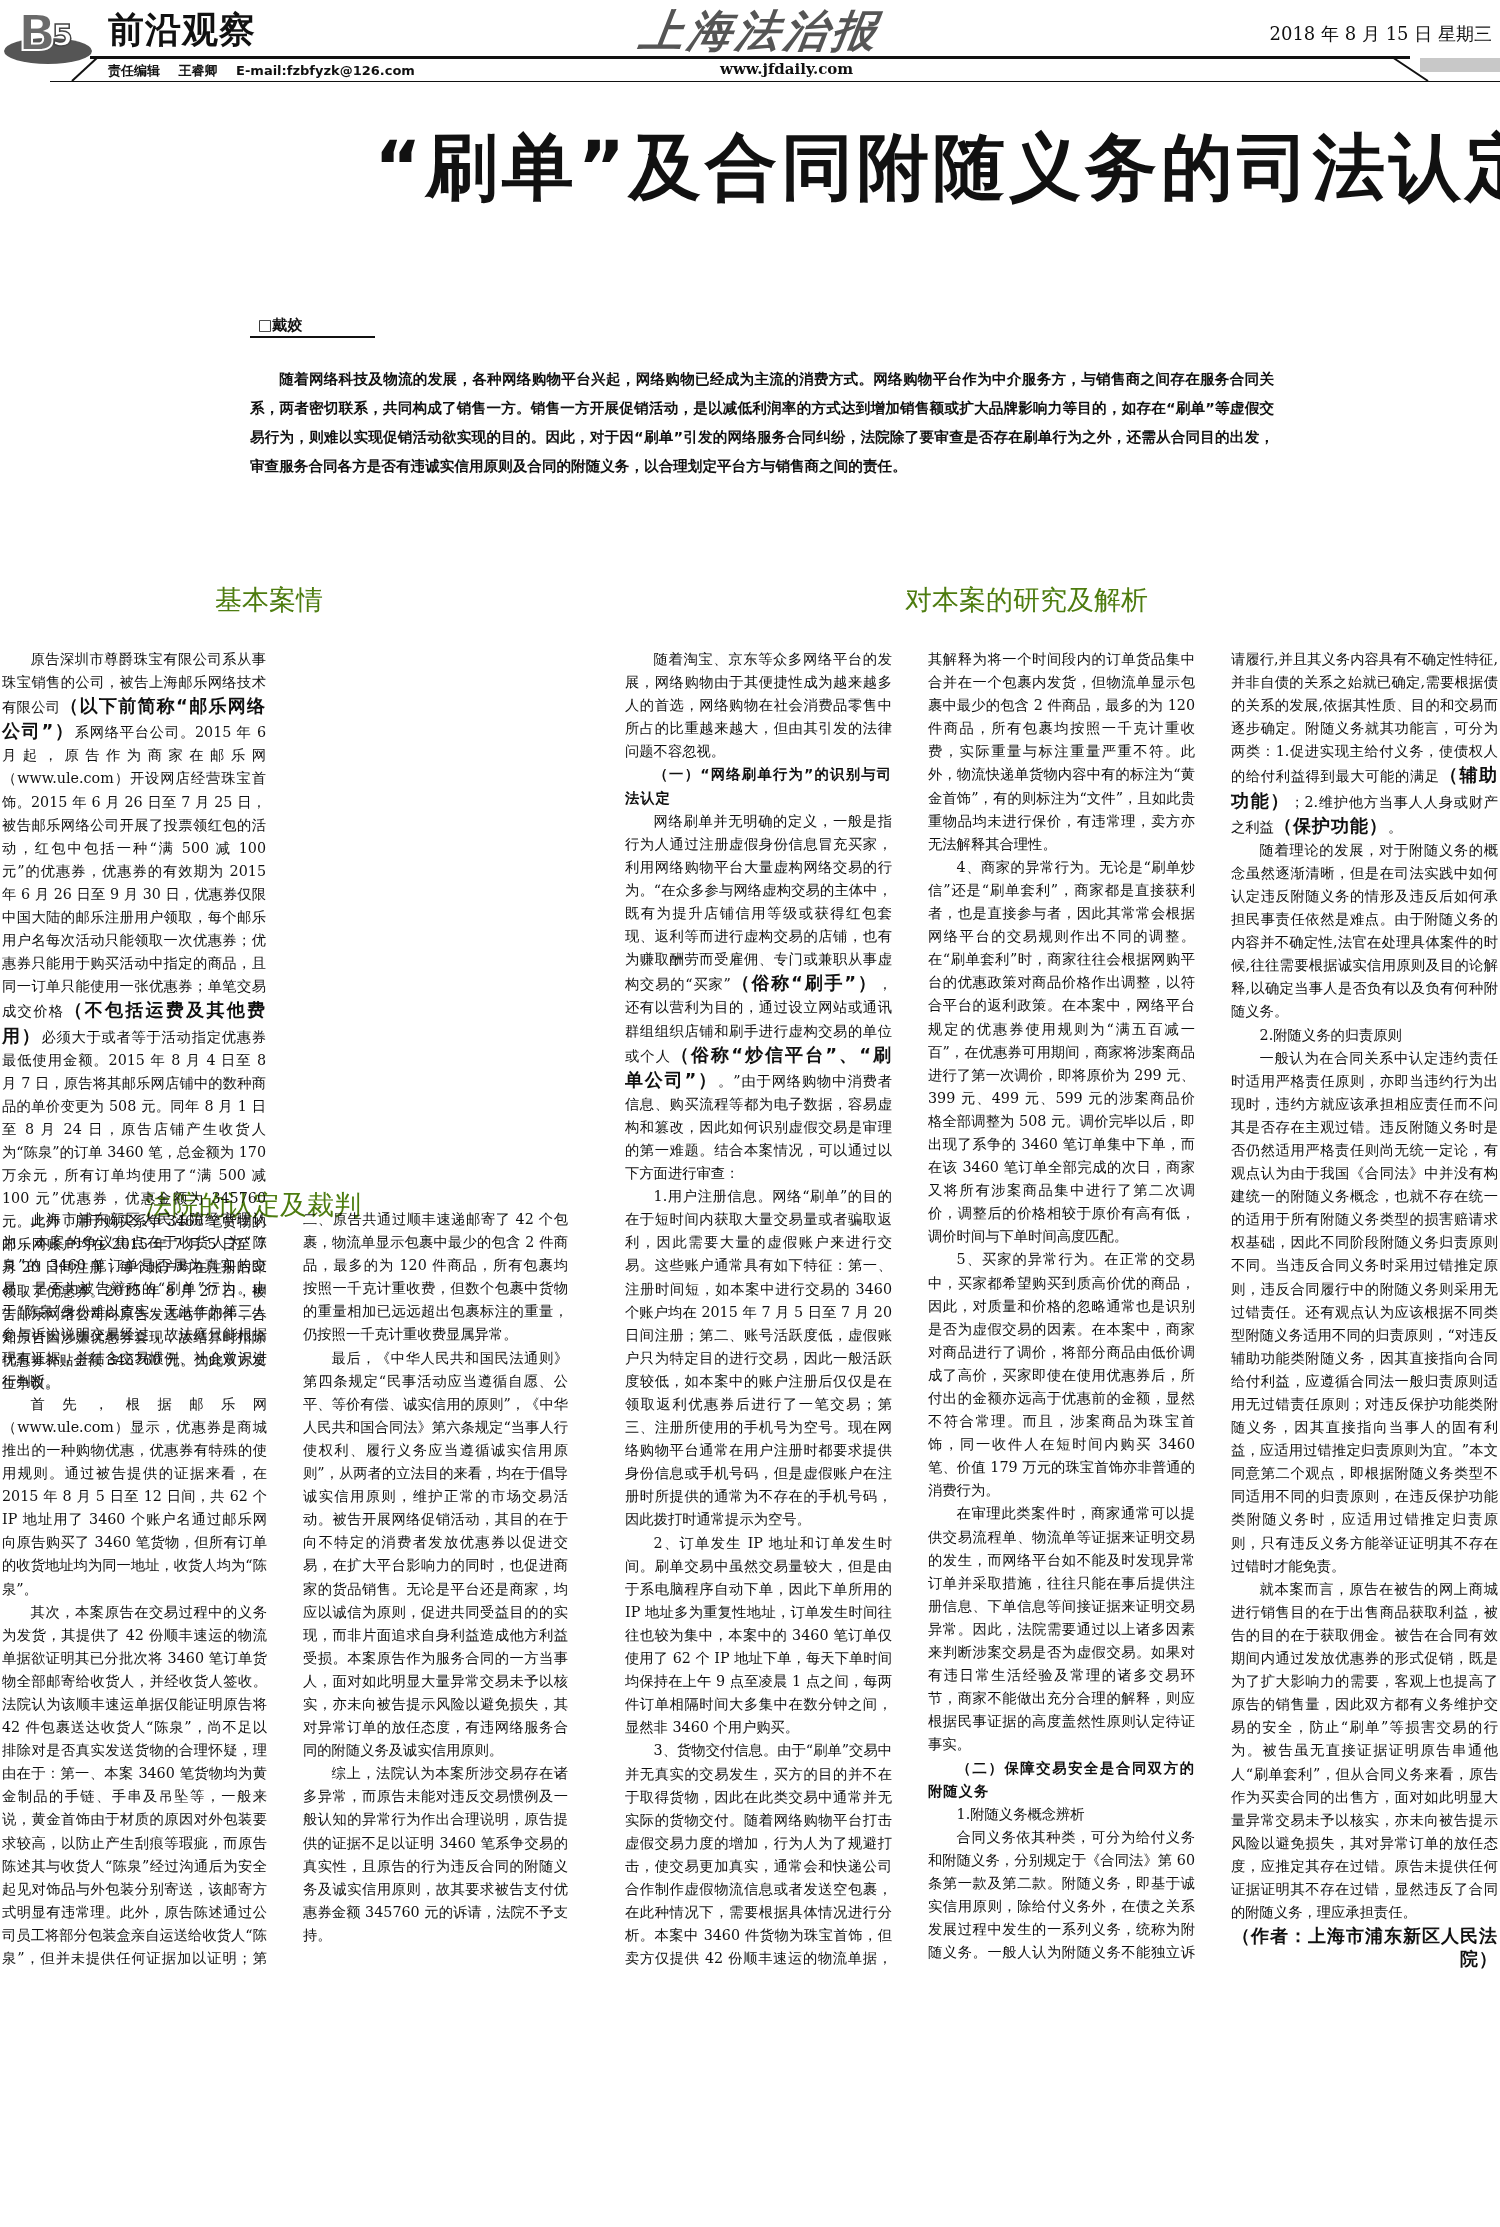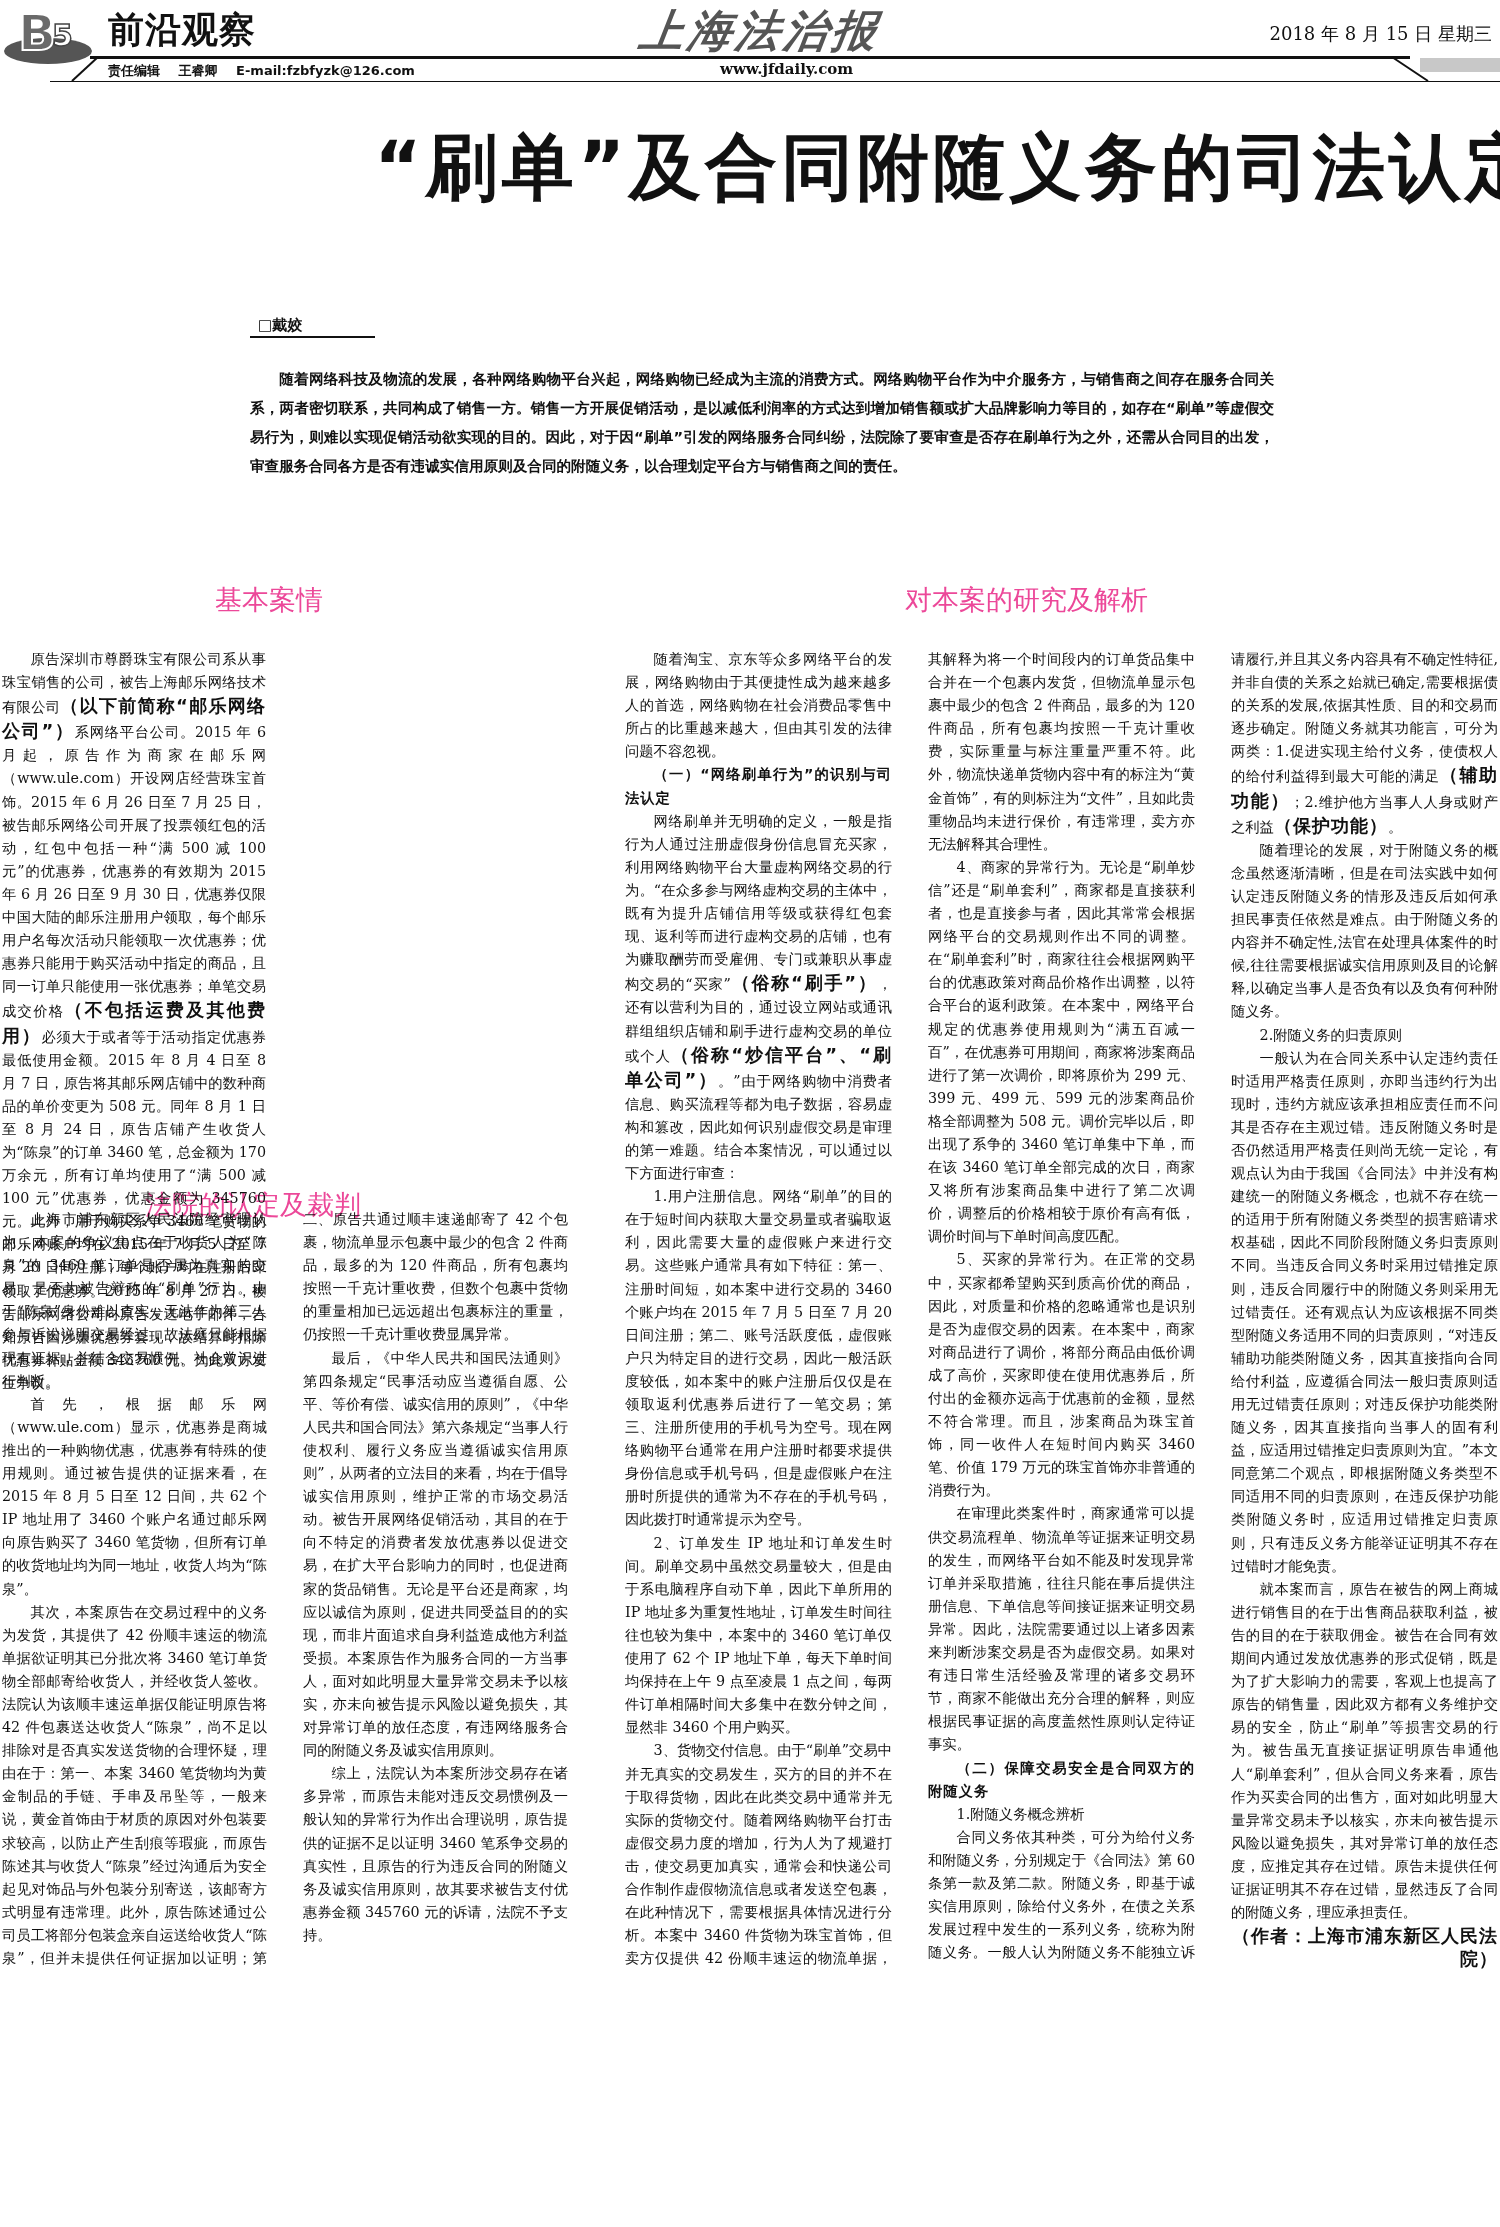--- a/index.html
+++ b/index.html
@@ -22,21 +22,21 @@
   .editor span { margin-right:14px; }
   .site { left:680px; top:60px; font:bold 15px "DejaVu Serif", serif;margin-left:40px; }
   .bottom-rule { left:50px; top:81px; width:1450px; border-top:1.5px solid #111; }
 
   
   .headline { left:0; top:120px; width:1500px; text-align:right; font:bold 72px "DejaVu Sans", sans-serif; letter-spacing:4px; color:#111;margin-left:41px; }
   .byline { left:250px; top:316px; font:bold 15px "DejaVu Sans", sans-serif;margin-left:8px; }
   .byline-rule { left:250px; top:336px; width:125px; border-top:2px solid #111; }
   .lead { left:250px; top:364px; width:1024px; font:bold 14.6px "DejaVu Sans", sans-serif; line-height:29px; text-align:justify; text-indent:2em; }
 
-  .sec-title { font:27px "DejaVu Sans", sans-serif; color:#ec4899; }
+  .sec-title { font:27px "DejaVu Sans", sans-serif; color:#4d7c0f; }
   .col { position:absolute; font:14.3px "DejaVu Serif", serif; line-height:23.1px; text-align:justify; }
   .col p { margin:0; text-indent:2em; }
   .col p.sub { font-weight:bold; font-family:"DejaVu Sans", sans-serif; letter-spacing:1px; }
   .col p.author { text-indent:0; text-align:right; font-weight:bold; }
   .note { font-family:"DejaVu Sans", sans-serif; font-size:18px; font-weight:bold; letter-spacing:1px; }
 </style>
 </head>
 <body>
 
 <div class="abs page-badge">

